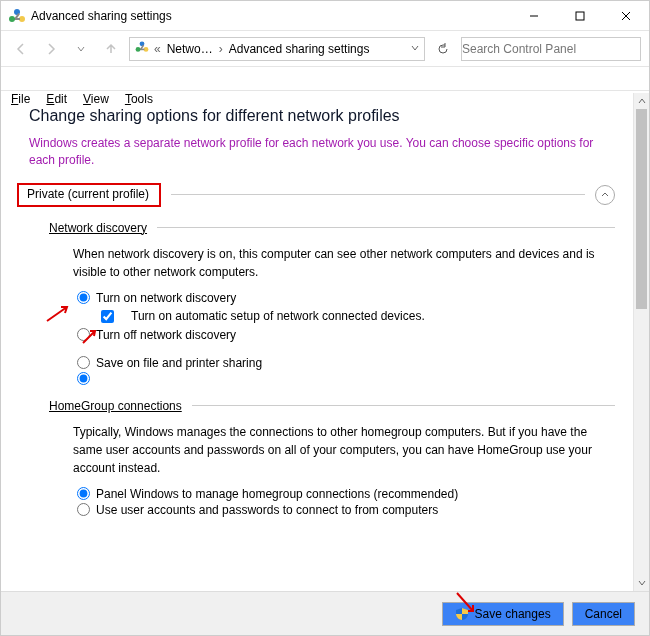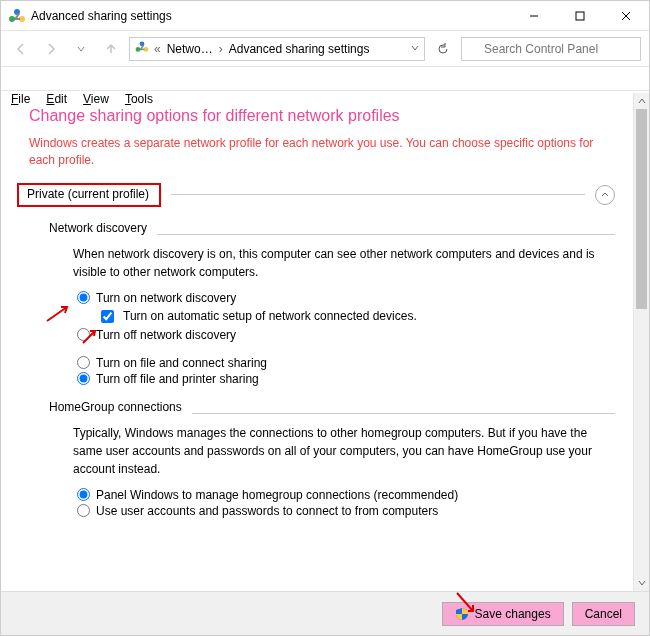--- a/index.html
+++ b/index.html
@@ -55,21 +55,21 @@
     display: flex;
     align-items: center;
     padding: 0 4px;
     gap: 4px;
   }
   .addressbar .crumb { padding: 0 2px; white-space:nowrap; overflow:hidden; text-overflow:ellipsis;}
   .addressbar .sep { color:#666; }
   .addressbar .drop { margin-left:auto; color:#666;}
   .searchbox {
     width: 180px; height: 24px; border:1px solid #ccc;
-    padding: 0 22px; color:#777; display:flex; align-items:center;
+    padding: 0 0; color:#777; display:flex; align-items:center;
   }
   .menubar {
     height: 24px;
     display:flex; align-items:center; gap:16px;
     padding: 0 10px;
     border-bottom: 1px solid #e5e5e5;
   }
   .menubar span { cursor:default;margin-top:40px; }
   .menubar span u { text-decoration: underline; }
   .content-wrap {
@@ -83,64 +83,64 @@
     background:#f1f1f1; border-left:1px solid #e5e5e5;
   }
   .scrollbar .up, .scrollbar .down {
     height:16px; display:flex; align-items:center; justify-content:center; color:#666; font-size:10px;
   }
   .scrollbar .thumb {
     position:absolute; left:2px; right:2px; top:16px; height:200px;
     background:#c1c1c1;
   }
   h2.page-title {
-    color:#ec4899; font-weight:400; font-size:16px; margin:0 0 10px;
-  }
-  .page-sub { color:#ef4444; margin-bottom:14px; line-height:1.4;}
+    color:#0f172a; font-weight:400; font-size:16px; margin:0 0 10px;
+  }
+  .page-sub { color:#a21caf; margin-bottom:14px; line-height:1.4;}
   .profile-row {
     display:flex; align-items:center;
     margin-left:-12px;
   }
   .profile-label {
     border:2px solid #d00; padding:2px 10px 4px 8px;
     display:inline-block;
   }
   .profile-line {
     flex:1; border-top:1px solid #ccc; margin:0 10px;
   }
   .chev-circle {
     width:20px; height:20px; border:1px solid #aaa; border-radius:50%;
     display:flex; align-items:center; justify-content:center; font-size:10px; color:#666;
   }
   .section {
     margin-top:14px; margin-left:20px;
   }
   .section-head {
-    display:flex; align-items:flex-end; gap:10px;
+    display:flex; align-items:center; gap:10px;text-decoration:underline;
   }
   .section-head .line { flex:1; border-top:1px solid #ccc; }
   .section-body {
     margin:10px 0 0 24px; line-height:1.5;
   }
   .opts { margin:10px 0 0 28px; position:relative;}
   .opt { display:flex; align-items:center; gap:6px; margin:2px 0;}
   .opt input { margin:0; }
-  .sub-opt { margin-left:20px; display:flex; align-items:center; gap:6px;}
+  .sub-opt { margin-left:20px; display:flex; align-items:center; gap:14px;}
   .red-arrow {
     position:absolute; width:28px; height:20px; pointer-events:none;
   }
   .ra-svg { width:100%; height:100%; }
   .footer {
     position:absolute; left:0; right:0; bottom:0; height:44px;
     background:#f0f0f0; border-top:1px solid #ddd;
     display:flex; align-items:center; justify-content:flex-end;
     gap:8px; padding:0 14px;
   }
   .btn {
-    height:24px; padding:0 12px; background:#f9a8d4; border:1px solid #adadad;
+    height:24px; padding:0 12px; background:#3b82f6; border:1px solid #adadad;
     display:flex; align-items:center; gap:6px; font-size:12px; font-family:inherit;
   }
   .shield {
     width:14px; height:14px; display:inline-block; position:relative;
   }
   .shield svg { width:14px; height:14px; display:block;}
 </style>
 </head>
 <body>
 
@@ -278,25 +278,24 @@
         <input type="radio" name="nd" style="">
         <span>Turn off network discovery</span>
       </div>
     </div>
   </div>
 
   <div class="section">
     <div class="opts">
       <div class="opt">
         <input type="radio" name="fp" style="">
-        <span>Turn on file and connect sharing</span>
+        <span>Save on file and printer sharing</span>
       </div>
       <div class="opt">
         <input type="radio" name="fp" checked="" style="">
-        <span>Turn off file and printer sharing</span>
       </div>
     </div>
   </div>
 
   <div class="section">
     <div class="section-head">
       <span>HomeGroup connections</span>
       <span class="line"></span>
     </div>
     <div class="section-body">Typically, Windows manages the connections to other homegroup computers. But if you have the same user accounts and passwords on all of your computers, you can have HomeGroup use your account instead.</div>

